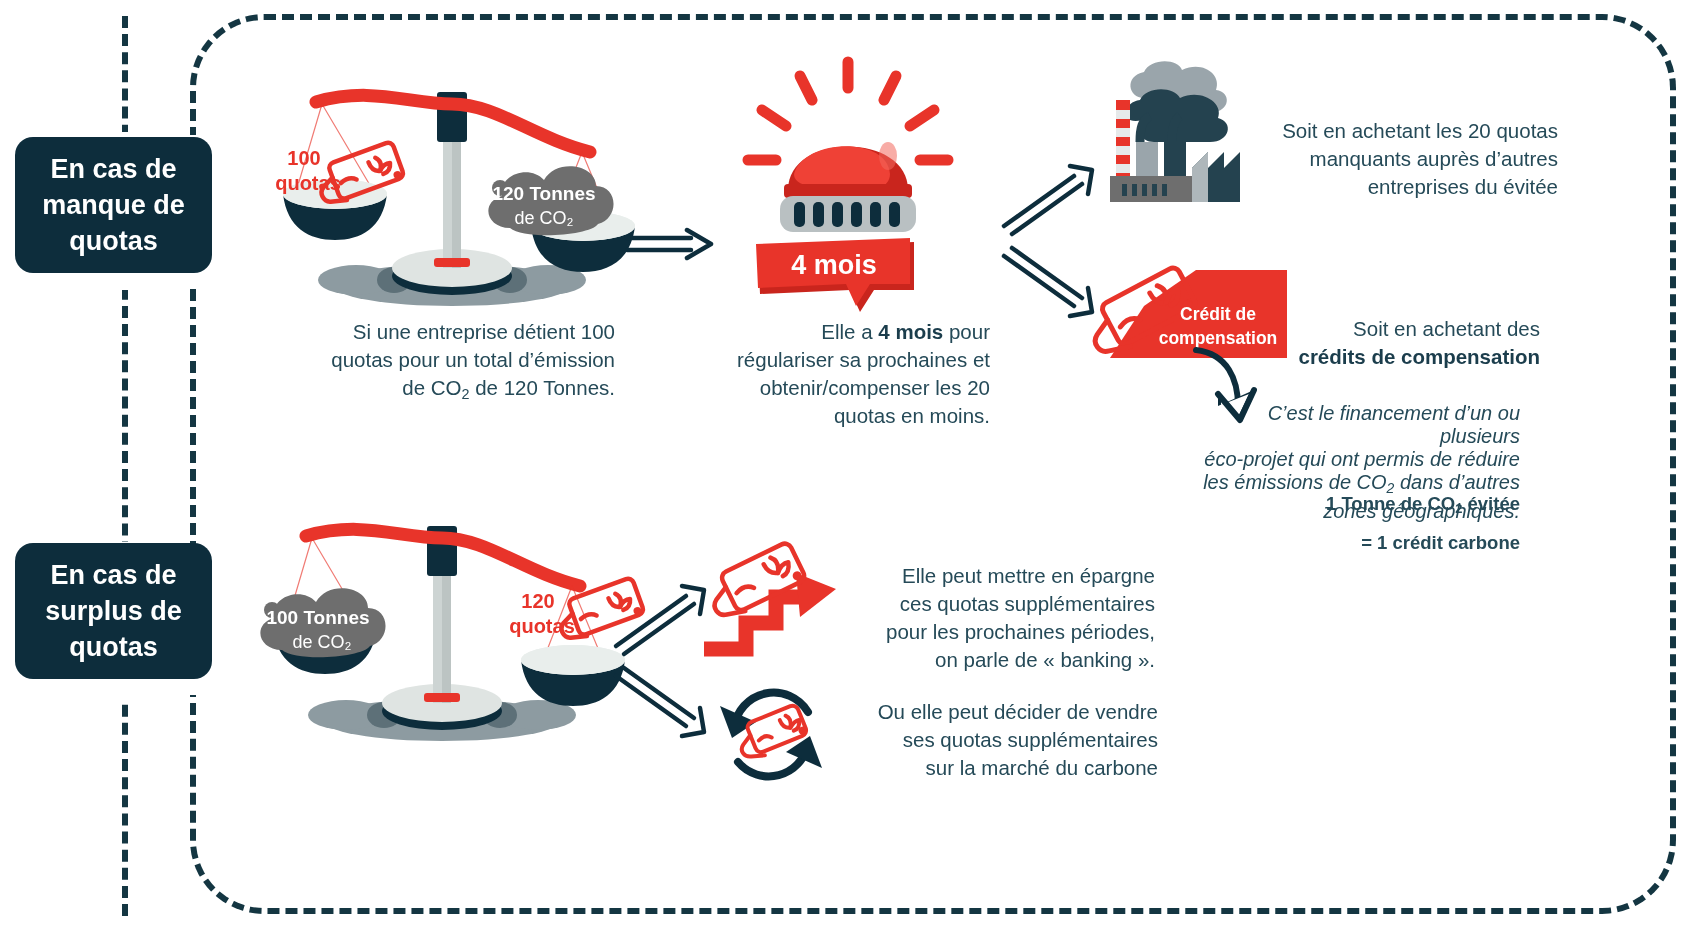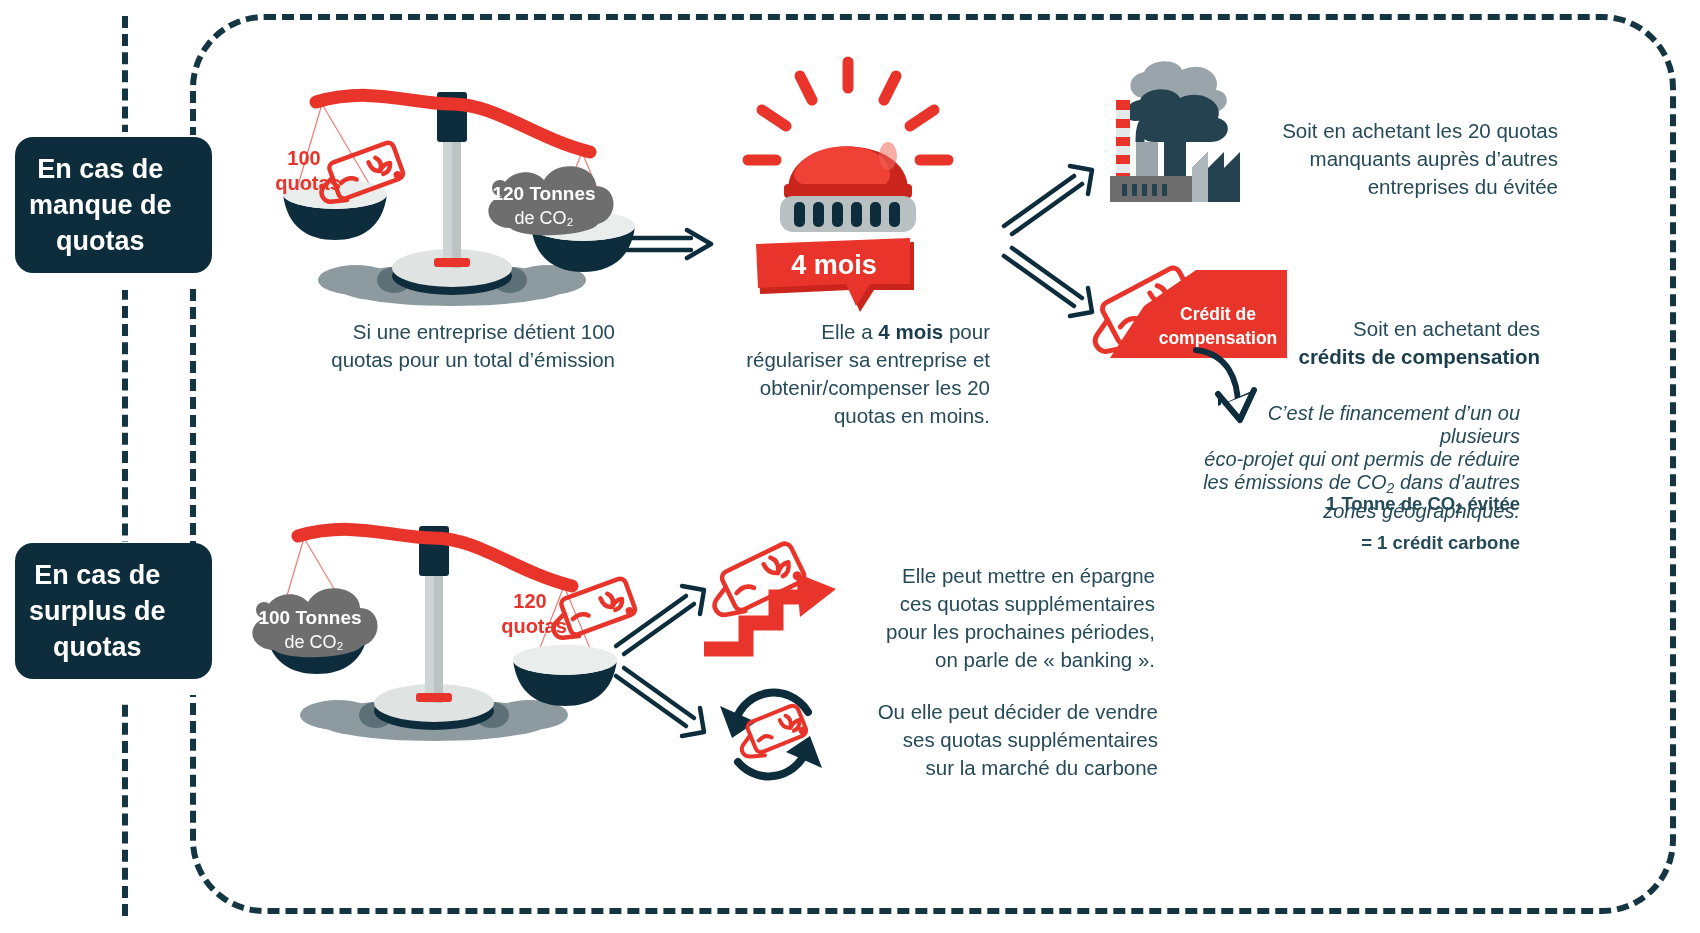--- a/index.html
+++ b/index.html
@@ -31,21 +31,21 @@
   .spine-mask{
     position:absolute;left:112px;width:26px;background:#fff;
   }
   .spine-mask.s1{top:132px;height:158px;}
   .spine-mask.s2{top:542px;height:158px;}
 
   
   .chip{
     position:absolute;background:#0d2d3c;border-radius:18px;
     color:#ffffff;font-weight:bold;font-size:27px;line-height:36px;
-    text-align:center;display:flex;align-items:center;
+    text-align:center;display:flex;align-items:center;justify-content:center;
     box-sizing:border-box;padding:10px 14px;
   }
   .chip-1{left:15px;top:137px;width:197px;height:136px;}
   .chip-2{left:15px;top:543px;width:197px;height:136px;}
 
   
   .cap{
     position:absolute;text-align:right;color:#254a58;
     font-size:20.5px;line-height:28px;
   }
@@ -134,20 +134,23 @@
       <text x="262" y="120" font-family="Liberation Sans, sans-serif" font-size="19" font-weight="bold" fill="#ffffff" text-anchor="middle">120 Tonnes</text>
       <text x="262" y="144" font-family="Liberation Sans, sans-serif" font-size="18" fill="#ffffff" text-anchor="middle">de CO₂</text>
       <text x="22" y="85" font-family="Liberation Sans, sans-serif" font-size="20" font-weight="bold" fill="#e8342a" text-anchor="middle">100</text>
       <text x="26" y="110" font-family="Liberation Sans, sans-serif" font-size="20" font-weight="bold" fill="#e8342a" text-anchor="middle">quotas</text>
     </svg>
   </div>
 
   <div class="cap" style="left:285px;top:318px;width:330px;">
     <div>Si une entreprise détient 100</div>
     <div>quotas pour un total d’émission</div>
+    <div>
+      <span>de CO</span><span class="sub">2</span><span> de 120 Tonnes.</span>
+    </div>
   </div>
 
   <div class="ill" style="left:625px;top:228px;">
     <svg width="92" height="34" viewBox="0 0 92 34">
       <path d="M2 10 H66 M2 22 H66 M62 2 L86 16 L62 30" stroke="#0d2d3c" stroke-width="4.5" fill="none" stroke-linecap="round" stroke-linejoin="round"></path>
     </svg>
   </div>
 
   <div class="ill" style="left:738px;top:58px;">
     <svg width="220" height="250" viewBox="0 0 220 250">
@@ -177,21 +180,21 @@
       <path d="M20 190 L176 184 L176 232 L136 232 L122 254 L112 232 L22 236 Z" fill="#c9251d"></path>
       <path d="M18 186 L172 180 L172 226 L132 226 L118 248 L108 226 L20 230 Z" fill="#e8342a"></path>
       <text x="96" y="216" font-family="Liberation Sans, sans-serif" font-size="27" font-weight="bold" fill="#ffffff" text-anchor="middle">4 mois</text>
     </svg>
   </div>
 
   <div class="cap" style="left:705px;top:318px;width:285px;">
     <div>
       <span>Elle a </span><b>4 mois</b><span> pour</span>
     </div>
-    <div>régulariser sa entreprise et</div>
+    <div>régulariser sa prochaines et</div>
     <div>obtenir/compenser les 20</div>
     <div>quotas en moins.</div>
   </div>
 
   <div class="ill" style="left:1000px;top:160px;">
     <svg width="112" height="76" viewBox="0 0 112 76">
       <path d="M4 66 L74 16 M12 74 L82 24 M70 6 L92 10 L88 34" stroke="#0d2d3c" stroke-width="4.5" fill="none" stroke-linecap="round" stroke-linejoin="round"></path>
     </svg>
   </div>
 
@@ -276,21 +279,21 @@
     <div>zones géographiques.</div>
   </div>
 
   <div class="cap" style="left:1190px;top:487px;width:330px;font-size:18.5px;line-height:34px;font-weight:bold;">
     <div>
       <span>1 Tonne de CO</span><span class="sub">2</span><span> évitée</span>
     </div>
     <div>= 1 crédit carbone</div>
   </div>
 
-  <div class="ill" style="left:264px;top:500px;">
+  <div class="ill" style="left:272px;top:500px;">
     <svg width="340" height="230" viewBox="0 0 340 230">
       <ellipse cx="170" cy="220" rx="120" ry="21" fill="#8d9ba1"></ellipse>
       <ellipse cx="74" cy="215" rx="38" ry="15" fill="#8d9ba1"></ellipse>
       <ellipse cx="266" cy="215" rx="38" ry="15" fill="#8d9ba1"></ellipse>
       <ellipse cx="112" cy="215" rx="17" ry="13" fill="#5d7078"></ellipse>
       <ellipse cx="228" cy="215" rx="17" ry="13" fill="#5d7078"></ellipse>
       <ellipse cx="170" cy="211" rx="60" ry="19" fill="#0d2d3c"></ellipse>
       <ellipse cx="170" cy="203" rx="60" ry="19" fill="#dfe4e2"></ellipse>
       <rect x="161" y="62" width="18" height="141" fill="#cdd4d3"></rect>
       <rect x="170" y="62" width="9" height="141" fill="#bcc4c3"></rect>

